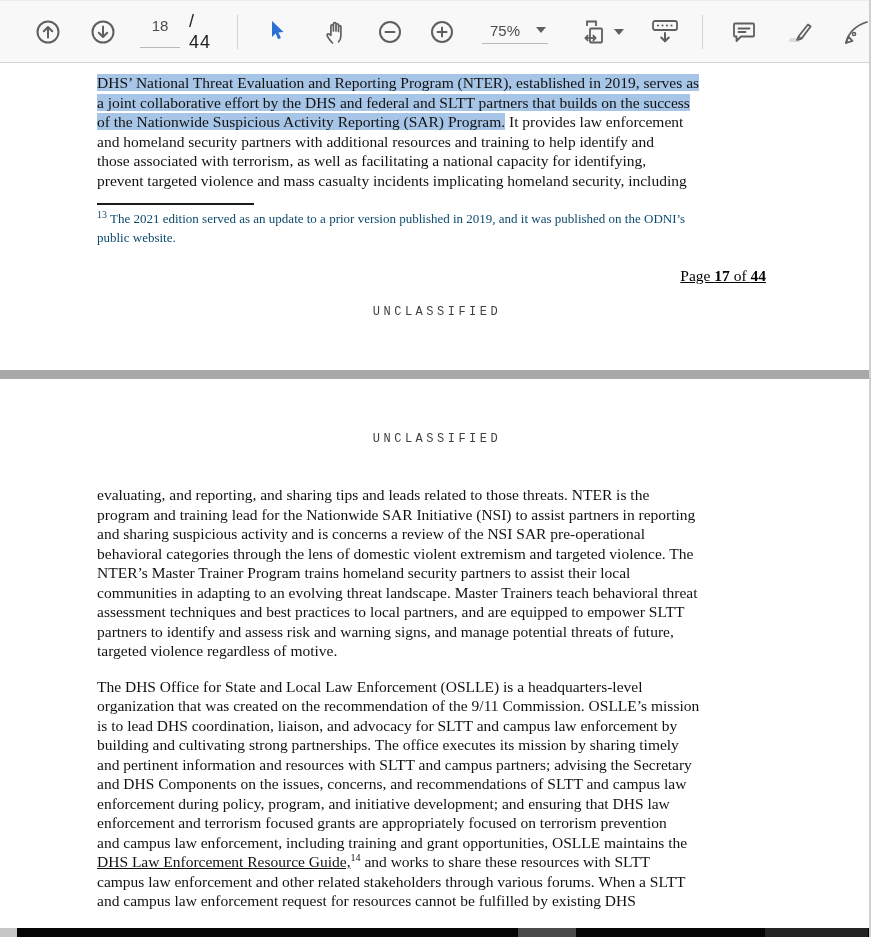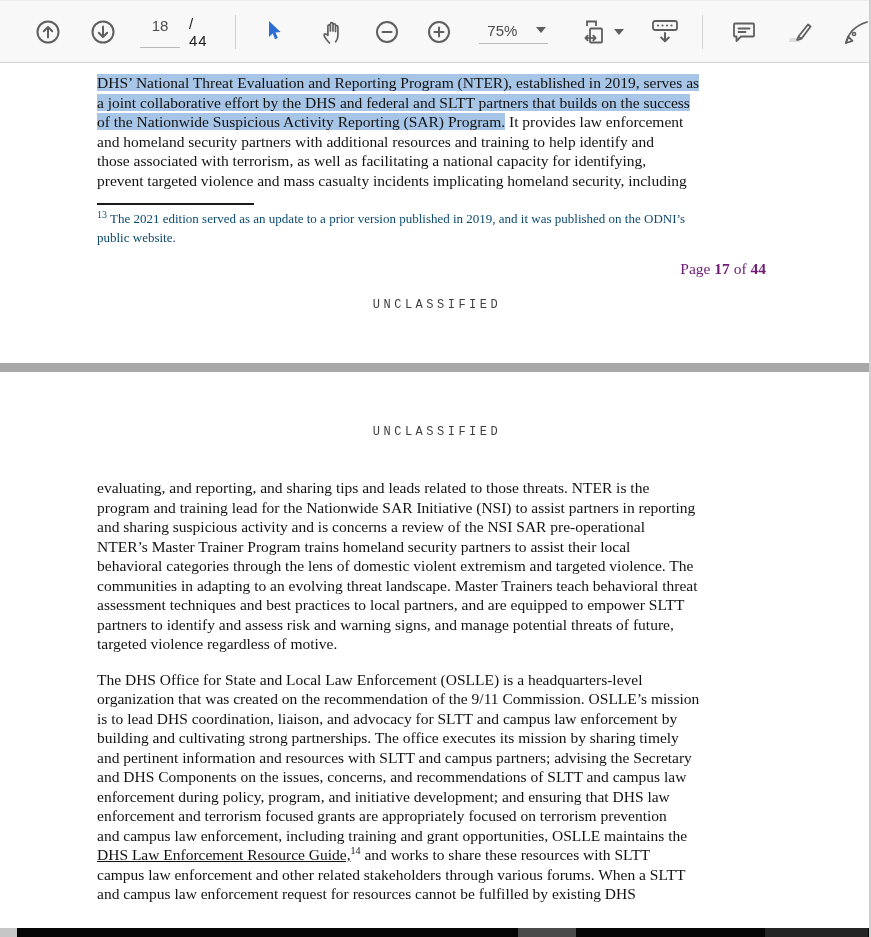--- a/index.html
+++ b/index.html
@@ -15,39 +15,39 @@
     font-family:"Liberation Sans",sans-serif;
   }
   .tb-btn{background:none;border:none;padding:0;margin:0;display:flex;align-items:center;cursor:pointer;}
   .tb-btn svg{display:block;}
   .tb-divider{width:1px;height:34px;background:#d2d2d2;}
   .page-input{
     width:40px;border:none;border-bottom:1px solid #b9b9b9;background:transparent;
     text-align:center;font-size:15px;color:#4c4c4c;font-family:"Liberation Sans",sans-serif;
     padding:2px 0 13px 0;outline:none;
   }
-  .page-count{font-size:15px;color:#1f1f1f;margin-left:9px;letter-spacing:1px;}
+  .page-count{font-size:18px;color:#1f1f1f;margin-left:9px;letter-spacing:1px;}
   .zoom-box{
     display:flex;align-items:center;justify-content:space-between;
     border-bottom:1px solid #b9b9b9;width:76px;padding:2px 2px 4px 8px;cursor:pointer;text-align:center;
   }
   .zoom-text{font-size:15px;color:#4c4c4c;}
   .caret{width:0;height:0;border-left:5px solid transparent;border-right:5px solid transparent;border-top:6px solid #5f5f5f;}
   
   .doc{position:relative;background:#fff;}
   .content{margin-left:97px;width:690px;}
   .line{white-space:nowrap;line-height:19.5px;height:19.5px;font-size:15.5px;color:#121212;}
   .hl{background:#a7c6e7;}
   .doclink{text-decoration:underline;cursor:pointer;color:#121212;}
   sup{font-size:10px;line-height:0;}
   .p17-para{padding-top:10px;}
   .fn-rule{margin-top:13px;width:157px;border-top:2px solid #1b1b1b;}
   .footnote{margin-top:4px;}
   .footnote .line{font-size:13px;line-height:19px;height:19px;color:#0c4a6e;}
-  .pagenum{margin-top:13px;width:669px;text-align:right;font-size:15.5px;color:#701a75;height:20px;}
+  .pagenum{margin-top:20px;width:669px;text-align:right;font-size:15.5px;color:#000000;height:20px;text-decoration:underline;}
   .pagenum .bold{font-weight:bold;}
   .unclass{
     margin-top:18px;width:680px;text-align:center;
     font-family:"Liberation Mono","DejaVu Sans Mono",monospace;
     font-size:12px;letter-spacing:3.5px;color:#3f3f3f;height:18px;
   }
   .page-sep{margin-top:47px;height:9px;background:#a8a8a8;width:871px;}
   .unclass2{margin-top:53px;}
   .paraA{margin-top:35px;}
   .paraB{margin-top:16px;}
@@ -196,22 +196,22 @@
     </section>
 
     <div class="page-sep"></div>
 
     <section class="content">
       <div class="unclass unclass2">UNCLASSIFIED</div>
       <div class="para paraA">
           <div class="line"><span>evaluating, and reporting, and sharing tips and leads related to those threats. NTER is the</span></div>
           <div class="line"><span>program and training lead for the Nationwide SAR Initiative (NSI) to assist partners in reporting</span></div>
           <div class="line"><span>and sharing suspicious activity and is concerns a review of the NSI SAR pre-operational</span></div>
+          <div class="line"><span>behavioral categories through the lens of domestic violent extremism and targeted violence. The</span></div>
           <div class="line"><span>NTER’s Master Trainer Program trains homeland security partners to assist their local</span></div>
-          <div class="line"><span>behavioral categories through the lens of domestic violent extremism and targeted violence. The</span></div>
           <div class="line"><span>communities in adapting to an evolving threat landscape. Master Trainers teach behavioral threat</span></div>
           <div class="line"><span>assessment techniques and best practices to local partners, and are equipped to empower SLTT</span></div>
           <div class="line"><span>partners to identify and assess risk and warning signs, and manage potential threats of future,</span></div>
           <div class="line"><span>targeted violence regardless of motive.</span></div>
         </div>
       <div class="para paraB">
           <div class="line"><span>The DHS Office for State and Local Law Enforcement (OSLLE) is a headquarters-level</span></div>
           <div class="line"><span>organization that was created on the recommendation of the 9/11 Commission. OSLLE’s mission</span></div>
           <div class="line"><span>is to lead DHS coordination, liaison, and advocacy for SLTT and campus law enforcement by</span></div>
           <div class="line"><span>building and cultivating strong partnerships. The office executes its mission by sharing timely</span></div>

